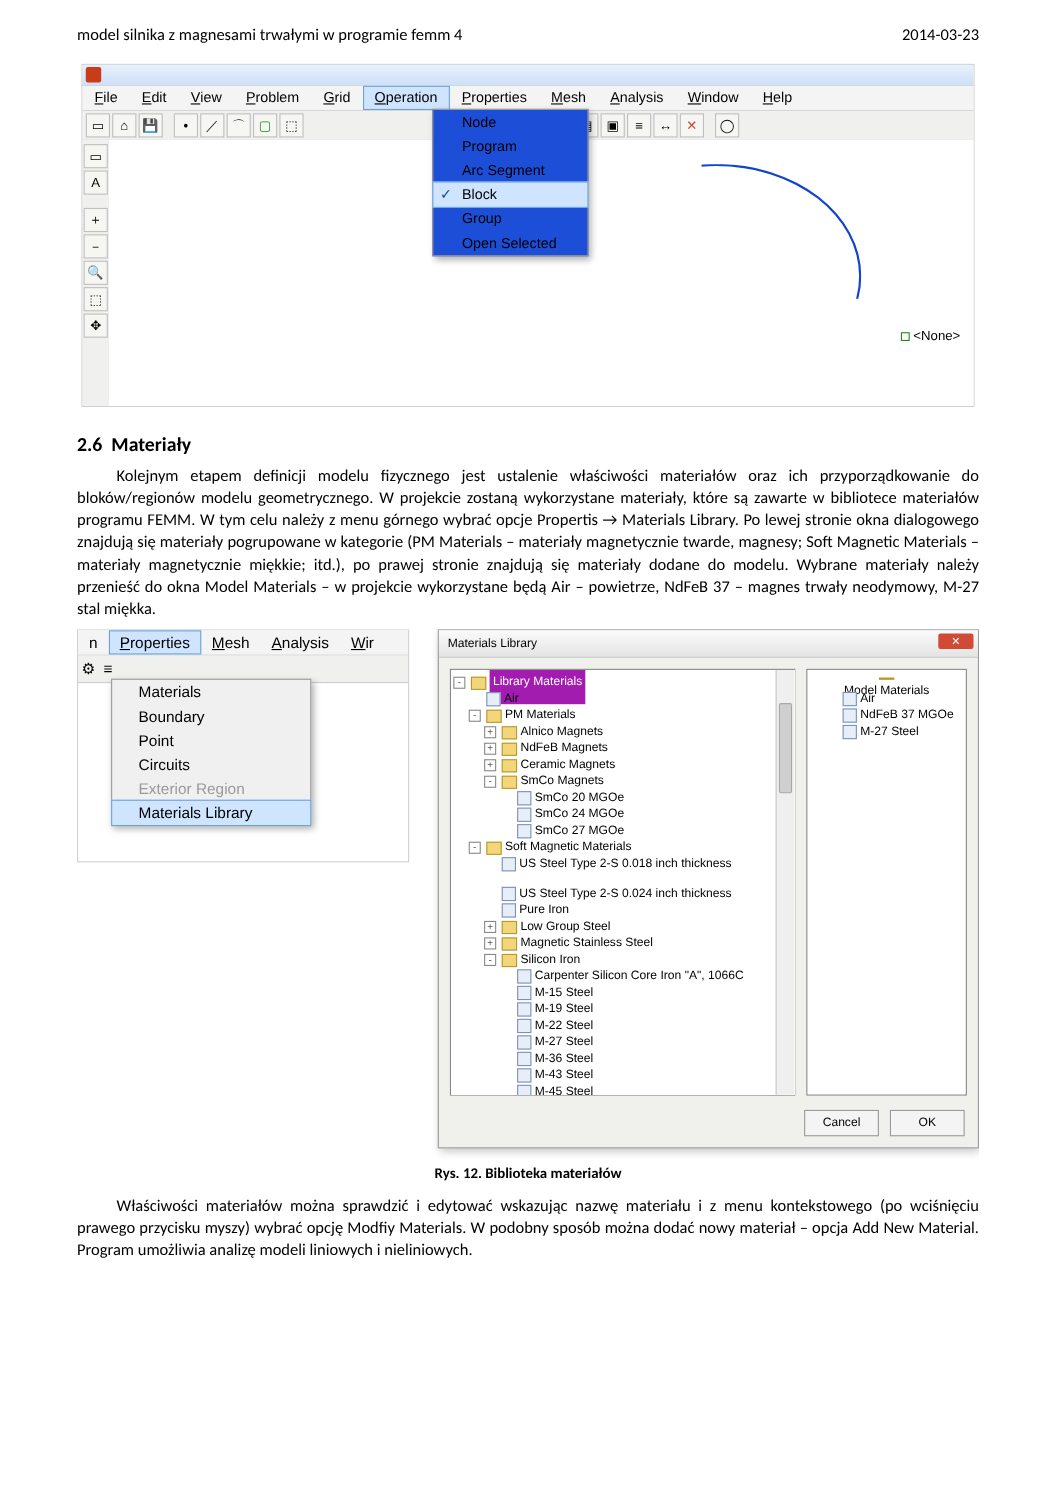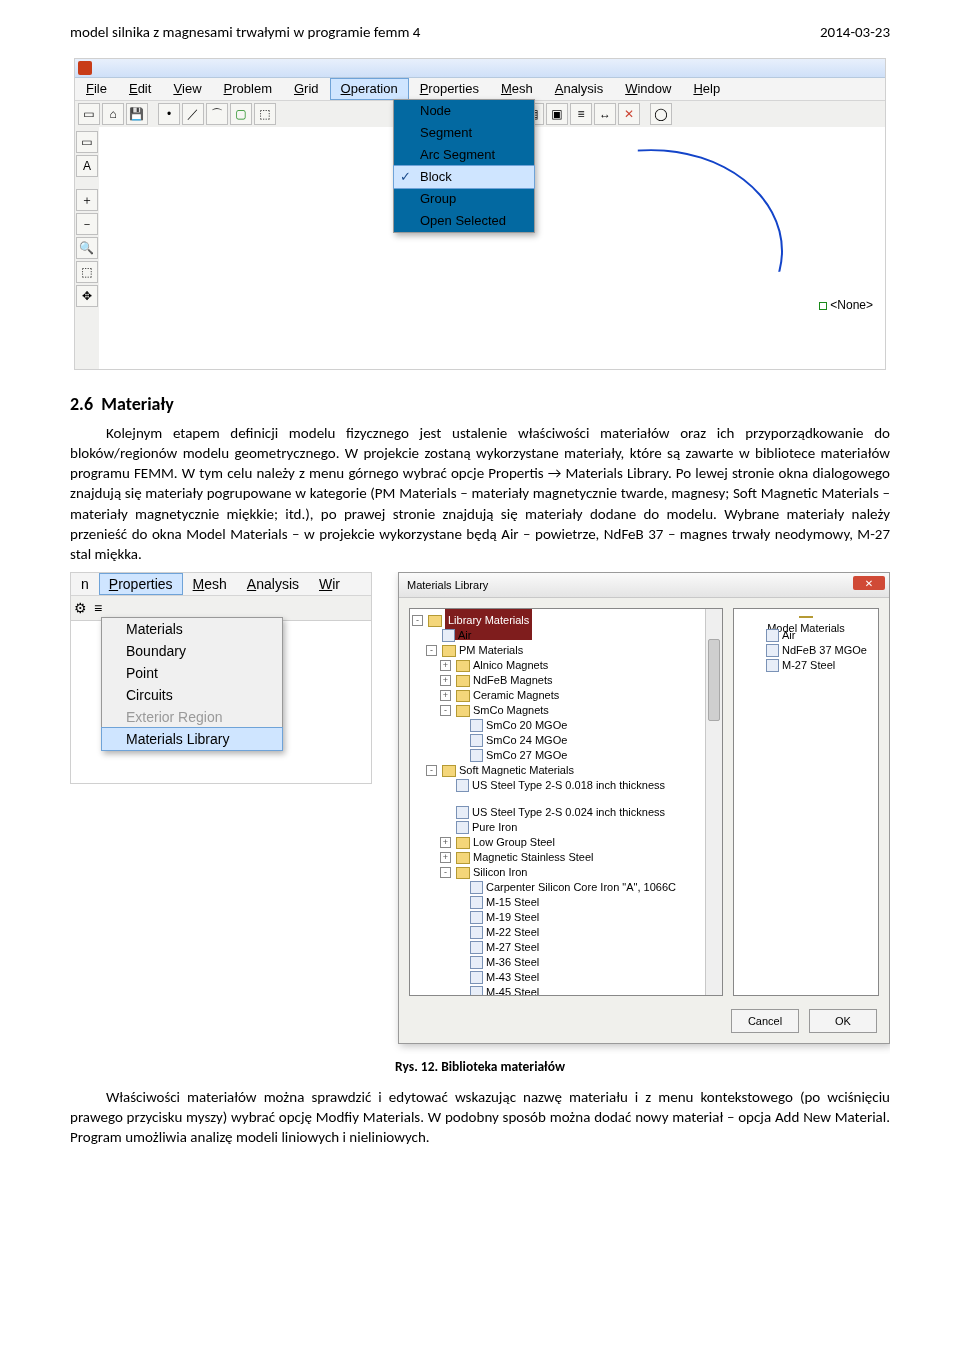--- a/index.html
+++ b/index.html
@@ -15,21 +15,21 @@
   .titlebar{height:18px;background:linear-gradient(#e8f0fc,#cfe0f8);border-bottom:1px solid #b6c9de;display:flex;align-items:center}
   .titlebar .ico{width:14px;height:14px;margin:0 4px 0 3px;background:#c83c18;border-radius:2px}
   .menubar{height:22px;display:flex;align-items:center;border-bottom:1px solid #d5d5d5;background:#f4f4f4}
   .menubar .mi{padding:0 11px;height:22px;display:flex;align-items:center;cursor:default}
   .menubar .mi.hi{background:#cfe5ff;border:1px solid #6fa3d8;height:20px;padding:0 10px}
   .tb{height:26px;border-bottom:1px solid #cfcfcf;background:#f0f0ee;display:flex;align-items:center;gap:2px;padding-left:3px}
   .tb .btn,.sbar .btn{width:20px;height:20px;border:1px solid #bfbfbf;background:#f6f6f3;display:flex;align-items:center;justify-content:center;font-size:12px}
   .tb .sep{width:6px}
   .sbar{position:absolute;left:0;top:68px;width:24px;bottom:0;background:#f0f0ee;border-right:1px solid #cfcfcf;display:flex;flex-direction:column;gap:2px;align-items:center;padding-top:4px}
   .canvas{position:absolute;left:24px;right:0;top:68px;bottom:0;background:#fff}
-  .menu{position:absolute;left:318px;top:40px;width:140px;background:#0369a1;border:1px solid #999;box-shadow:2px 3px 6px rgba(0,0,0,.3)}
+  .menu{position:absolute;left:318px;top:40px;width:140px;background:#1d4ed8;border:1px solid #999;box-shadow:2px 3px 6px rgba(0,0,0,.3)}
   .menu .row{height:22px;display:flex;align-items:center;padding-left:26px;position:relative}
   .menu .row.hi{background:#cfe5ff;border:1px solid #6fa3d8;margin:-1px}
   .menu .row .ck{position:absolute;left:6px;color:#1a4b8c}
   .nonelbl{position:absolute;right:12px;top:170px;font-size:12px;color:#000}
   .nonelbl .sq{display:inline-block;width:6px;height:6px;border:1px solid #1a8a1a;margin-right:3px;vertical-align:middle}
   .arc{position:absolute;left:420px;top:22px;width:260px;height:200px;border:2px solid #1344c9;border-radius:50%;clip-path:inset(0 0 40% 45%)}
   
   .shot2{width:300px;height:210px;border:1px solid #d0d0d0;position:relative;background:#fff;font-family:Tahoma,Arial,sans-serif;font-size:14px;float:left;margin:0 0 10px 0}
   .mb2{height:22px;display:flex;align-items:center;background:#f4f4f4;border-bottom:1px solid #d5d5d5}
   .mb2 .mi{padding:0 10px;height:22px;display:flex;align-items:center}
@@ -45,21 +45,21 @@
   .shot3{width:490px;height:470px;border:1px solid #9a9a9a;background:#f0f0ec;font-family:Tahoma,Arial,sans-serif;font-size:11px;float:right;margin:0 0 10px 14px;box-shadow:2px 2px 8px rgba(0,0,0,.25);position:relative}
   .titlebar3{height:24px;background:linear-gradient(#fafafa,#e4e4e4);border-bottom:1px solid #c8c8c8;display:flex;align-items:center;padding-left:8px;position:relative}
   .titlebar3 .close{position:absolute;right:4px;top:3px;width:32px;height:14px;background:#d04a36;color:#fff;display:flex;align-items:center;justify-content:center;font-size:10px;border-radius:2px}
   .panes{display:flex;gap:10px;padding:10px 10px 0 10px;height:388px}
   .tree{flex:0 0 308px;background:#fff;border:1px solid #888;overflow:auto;padding:4px 2px;line-height:15px;position:relative}
   .tree.r{flex:0 0 140px}
   .tree .it{white-space:nowrap;display:flex;align-items:center;gap:3px;height:15px}
   .tree .pm{width:9px;height:9px;border:1px solid #888;display:inline-flex;align-items:center;justify-content:center;font-size:9px;line-height:1;color:#555;background:#fff;margin-right:2px}
   .tree .fold{width:12px;height:10px;background:#f4d67a;border:1px solid #b59a34;display:inline-block}
   .tree .leaf{width:11px;height:11px;background:#e8eef8;border:1px solid #7a92b6;display:inline-block}
-  .tree .sel{background:#7f1d1d;color:#fff;padding:12px 3px}
+  .tree .sel{background:#a21caf;color:#fff;padding:12px 3px}
   .btnrow{position:absolute;right:12px;bottom:10px;display:flex;gap:10px}
   .winbtn{width:66px;height:22px;background:#f4f4f4;border:1px solid #999;font-size:11px;display:flex;align-items:center;justify-content:center}
   .scroll{position:absolute;right:0;top:0;bottom:0;width:16px;background:#efefef;border-left:1px solid #c8c8c8}
   .scroll .thumb{position:absolute;left:2px;right:2px;top:30px;height:80px;background:#cfcfcf;border:1px solid #a8a8a8;border-radius:2px}
   .clr{clear:both}
   .ul{text-decoration:underline}
 </style>
 </head>
 <body>
 
@@ -116,21 +116,21 @@
       <span class="btn">🔍</span>
       <span class="btn">⬚</span>
       <span class="btn">✥</span>
     </div>
     <div class="canvas">
       <div class="arc"></div>
       <div class="nonelbl"><span class="sq"></span><span>&lt;None&gt;</span></div>
     </div>
     <div class="menu" id="dd1">
         <div class="row">Node</div>
-        <div class="row">Segment</div>
+        <div class="row">Program</div>
         <div class="row">Arc Segment</div>
         <div class="row hi"><span class="ck">✓</span>Block</div>
         <div class="row">Group</div>
         <div class="row">Open Selected</div>
       </div>
   </div>
 
   <h3 class="sect-h">
     <span>2.6</span>&nbsp;&nbsp;<span>Materiały</span>
   </h3>

